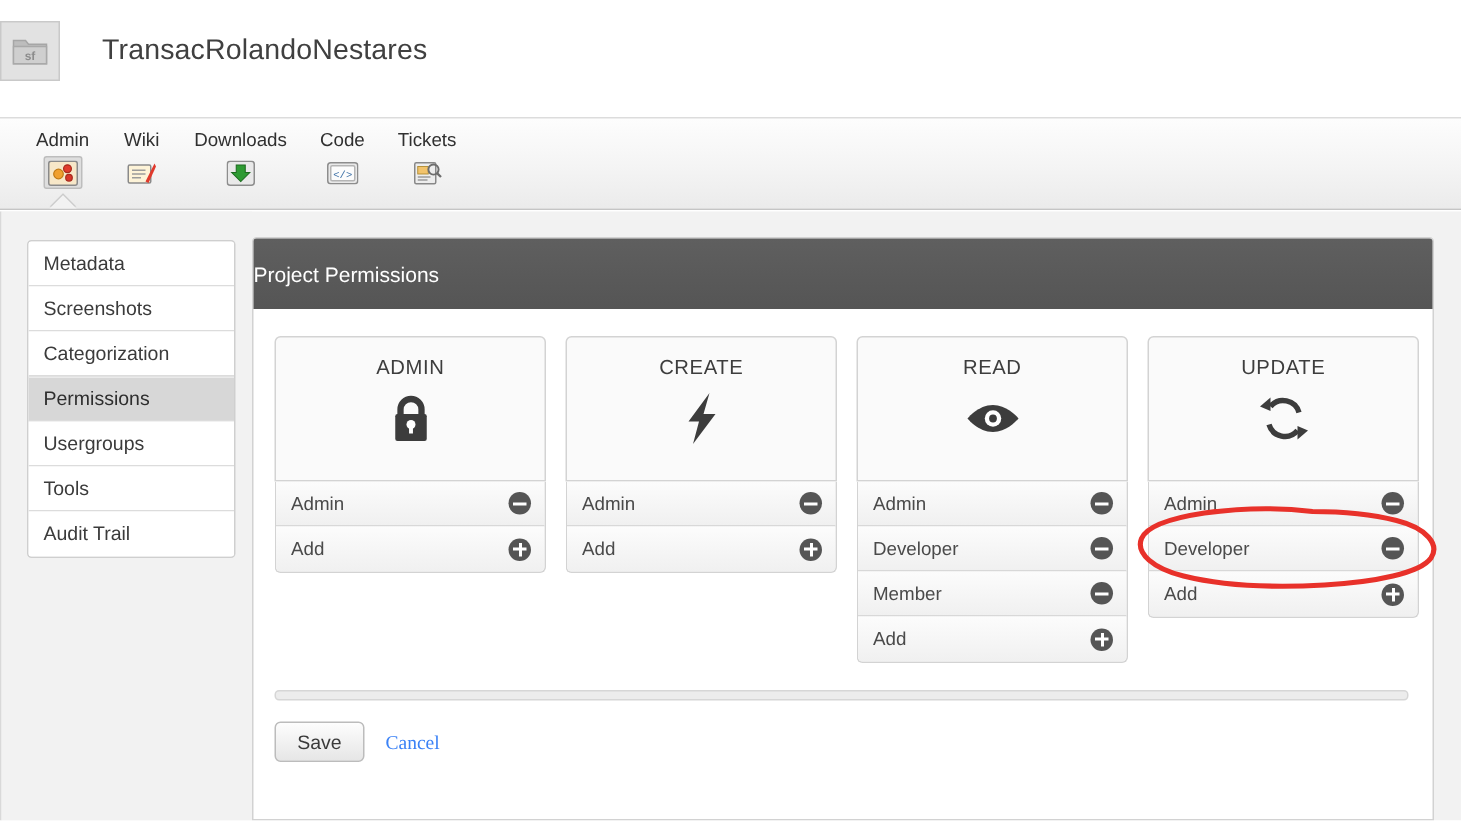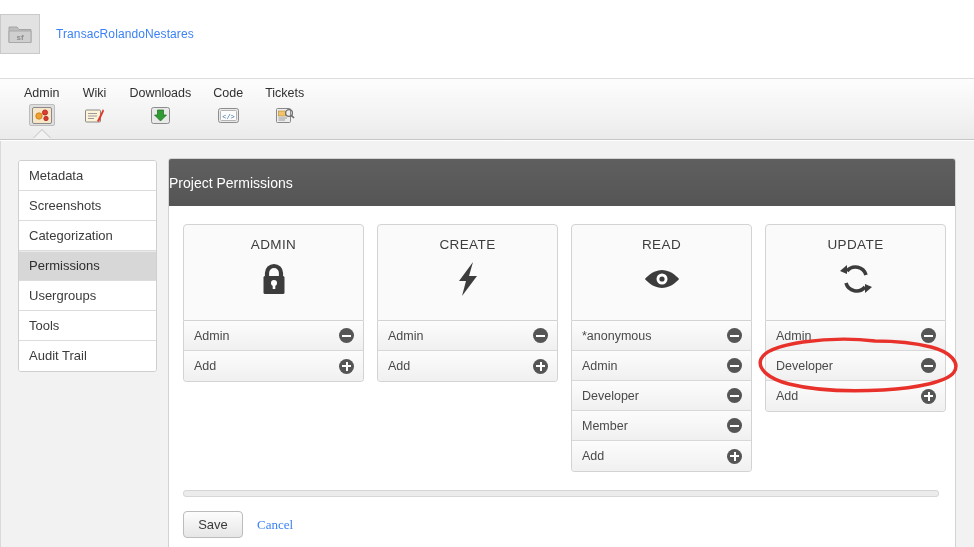--- a/index.html
+++ b/index.html
@@ -26,23 +26,23 @@
     padding-left: 0;
   }
   .proj-icon-box {
     width: 40px; height: 40px;
     border: 1px solid #c9c9c9;
     background: #e2e2e2;
     display: flex; align-items: center; justify-content: center;
     flex: 0 0 auto;
   }
   .proj-title {
-    margin-left: 16px;
-    font-size: 12px;
-    color: #3b82f6;
+    margin-left: 28px;
+    font-size: 19px;
+    color: #404040;
     letter-spacing: 0.1px;
     white-space: nowrap;
   }
 
   
   .topnav {
     position: absolute;
     left: 0; top: 78px;
     width: 974px; height: 62px;
     background: linear-gradient(to bottom,#fdfdfd 0%,#f4f4f4 55%,#ebebeb 100%);
@@ -427,24 +427,20 @@
                 <div class="card-glyph">
                   <svg width="38" height="24" viewBox="0 0 38 24">
                     <path d="M19 3 C29 3 36 12 36 12 C36 12 29 21 19 21 C9 21 2 12 2 12 C2 12 9 3 19 3 Z" fill="#3c3c3c"></path>
                     <circle cx="19" cy="12" r="5.5" fill="#ffffff"></circle>
                     <circle cx="19" cy="12" r="2.6" fill="#3c3c3c"></circle>
                   </svg>
                 </div>
               </div>
               <div class="rows">
                 <div class="row">
-                  <span>*anonymous</span>
-                  <span class="row-btn"></span>
-                </div>
-                <div class="row">
                   <span>Admin</span>
                   <span class="row-btn"></span>
                 </div>
                 <div class="row">
                   <span>Developer</span>
                   <span class="row-btn"></span>
                 </div>
                 <div class="row">
                   <span>Member</span>
                   <span class="row-btn"></span>

